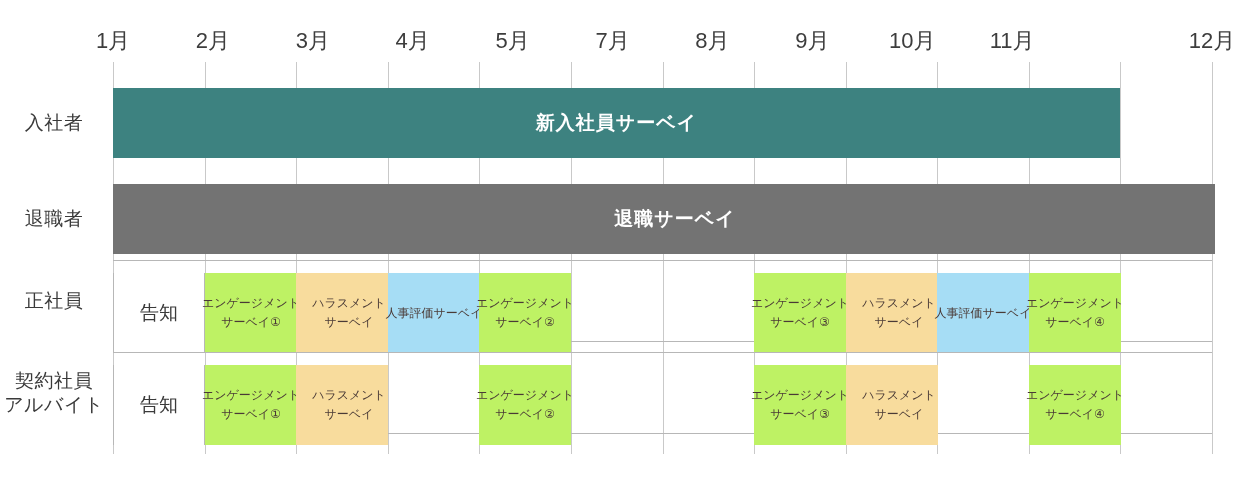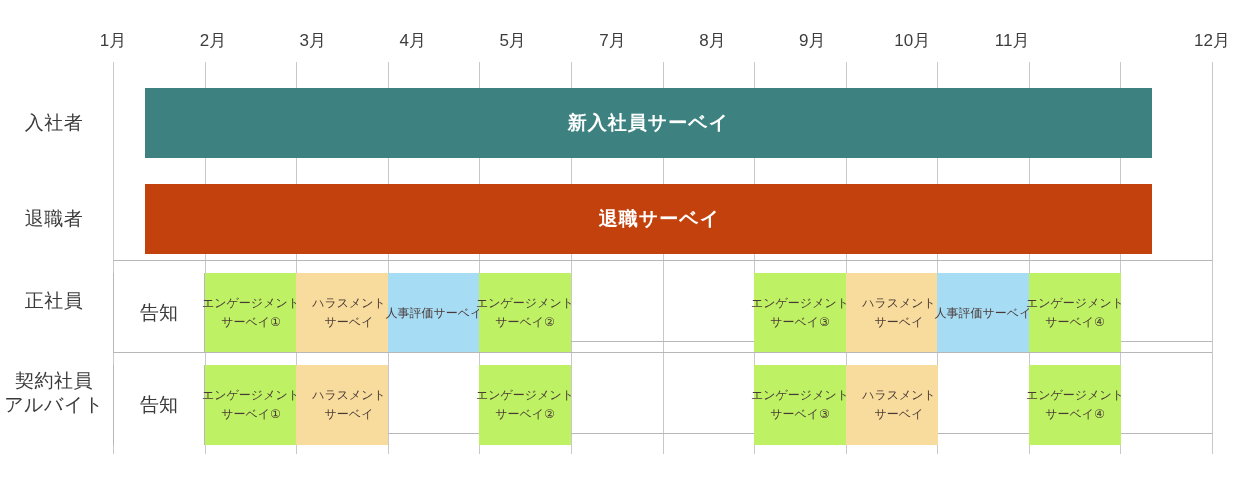--- a/index.html
+++ b/index.html
@@ -28,21 +28,21 @@
     position: absolute;
     left: 113px;
     top: 26px;
     width: 1099px;
     height: 30px;
     display: flex;
   }
   .month-cap {
     flex: 1 1 0;
     position: relative;
-    font-size: 17px;
+    font-size: 22px;
     line-height: 30px;
     color: #3d3d3d;
     text-align: center;
     white-space: nowrap;
     padding-left: 40px;
   }
   
   .month-cap span {
     position: absolute;
     left: 0;
@@ -116,21 +116,20 @@
     height: 100%;
     background: #3d8280;
     display: flex;
     align-items: center;
     justify-content: center;
     color: #ffffff;
     font-size: 19px;
     font-weight: bold;
     letter-spacing: 1px;
     box-sizing: border-box;
-    margin-left: 32px;
   }
 
   
   .row-boxed .track {
     border-top: 1px solid #b7b7b7;
     border-bottom: 1px solid #b7b7b7;
     box-sizing: border-box;
   }
 
   .cell {
@@ -221,21 +220,21 @@
   <div class="rows">
       <div class="row" style="top: 26px; height: 70px;">
         <div class="row-label">入社者</div>
         <div class="track">
           <div class="bar-teal" style="left: 0px; width: 1007px; background: rgb(61, 130, 128);">新入社員サーベイ</div>
         </div>
       </div>
       <div class="row" style="top: 122px; height: 70px;">
         <div class="row-label">退職者</div>
         <div class="track">
-          <div class="bar-teal" style="left: 0px; width: 1007px; background: #c2410c; padding-left: 22px;">退職サーベイ</div>
+          <div class="bar-teal" style="left: 0px; width: 1102px; background: #737373; padding-left: 22px;">退職サーベイ</div>
         </div>
       </div>
       <div class="row row-boxed" style="top: 198px; height: 82px;">
         <div class="row-label">正社員</div>
         <div class="track">
           <div class="cell white" style="left: 0px; width: 92px;">
             <span class="l1">告知</span>
           </div>
           <div class="cell pink" style="left: 92px; width: 92px;">
             <span class="l1">エンゲージメント</span>

